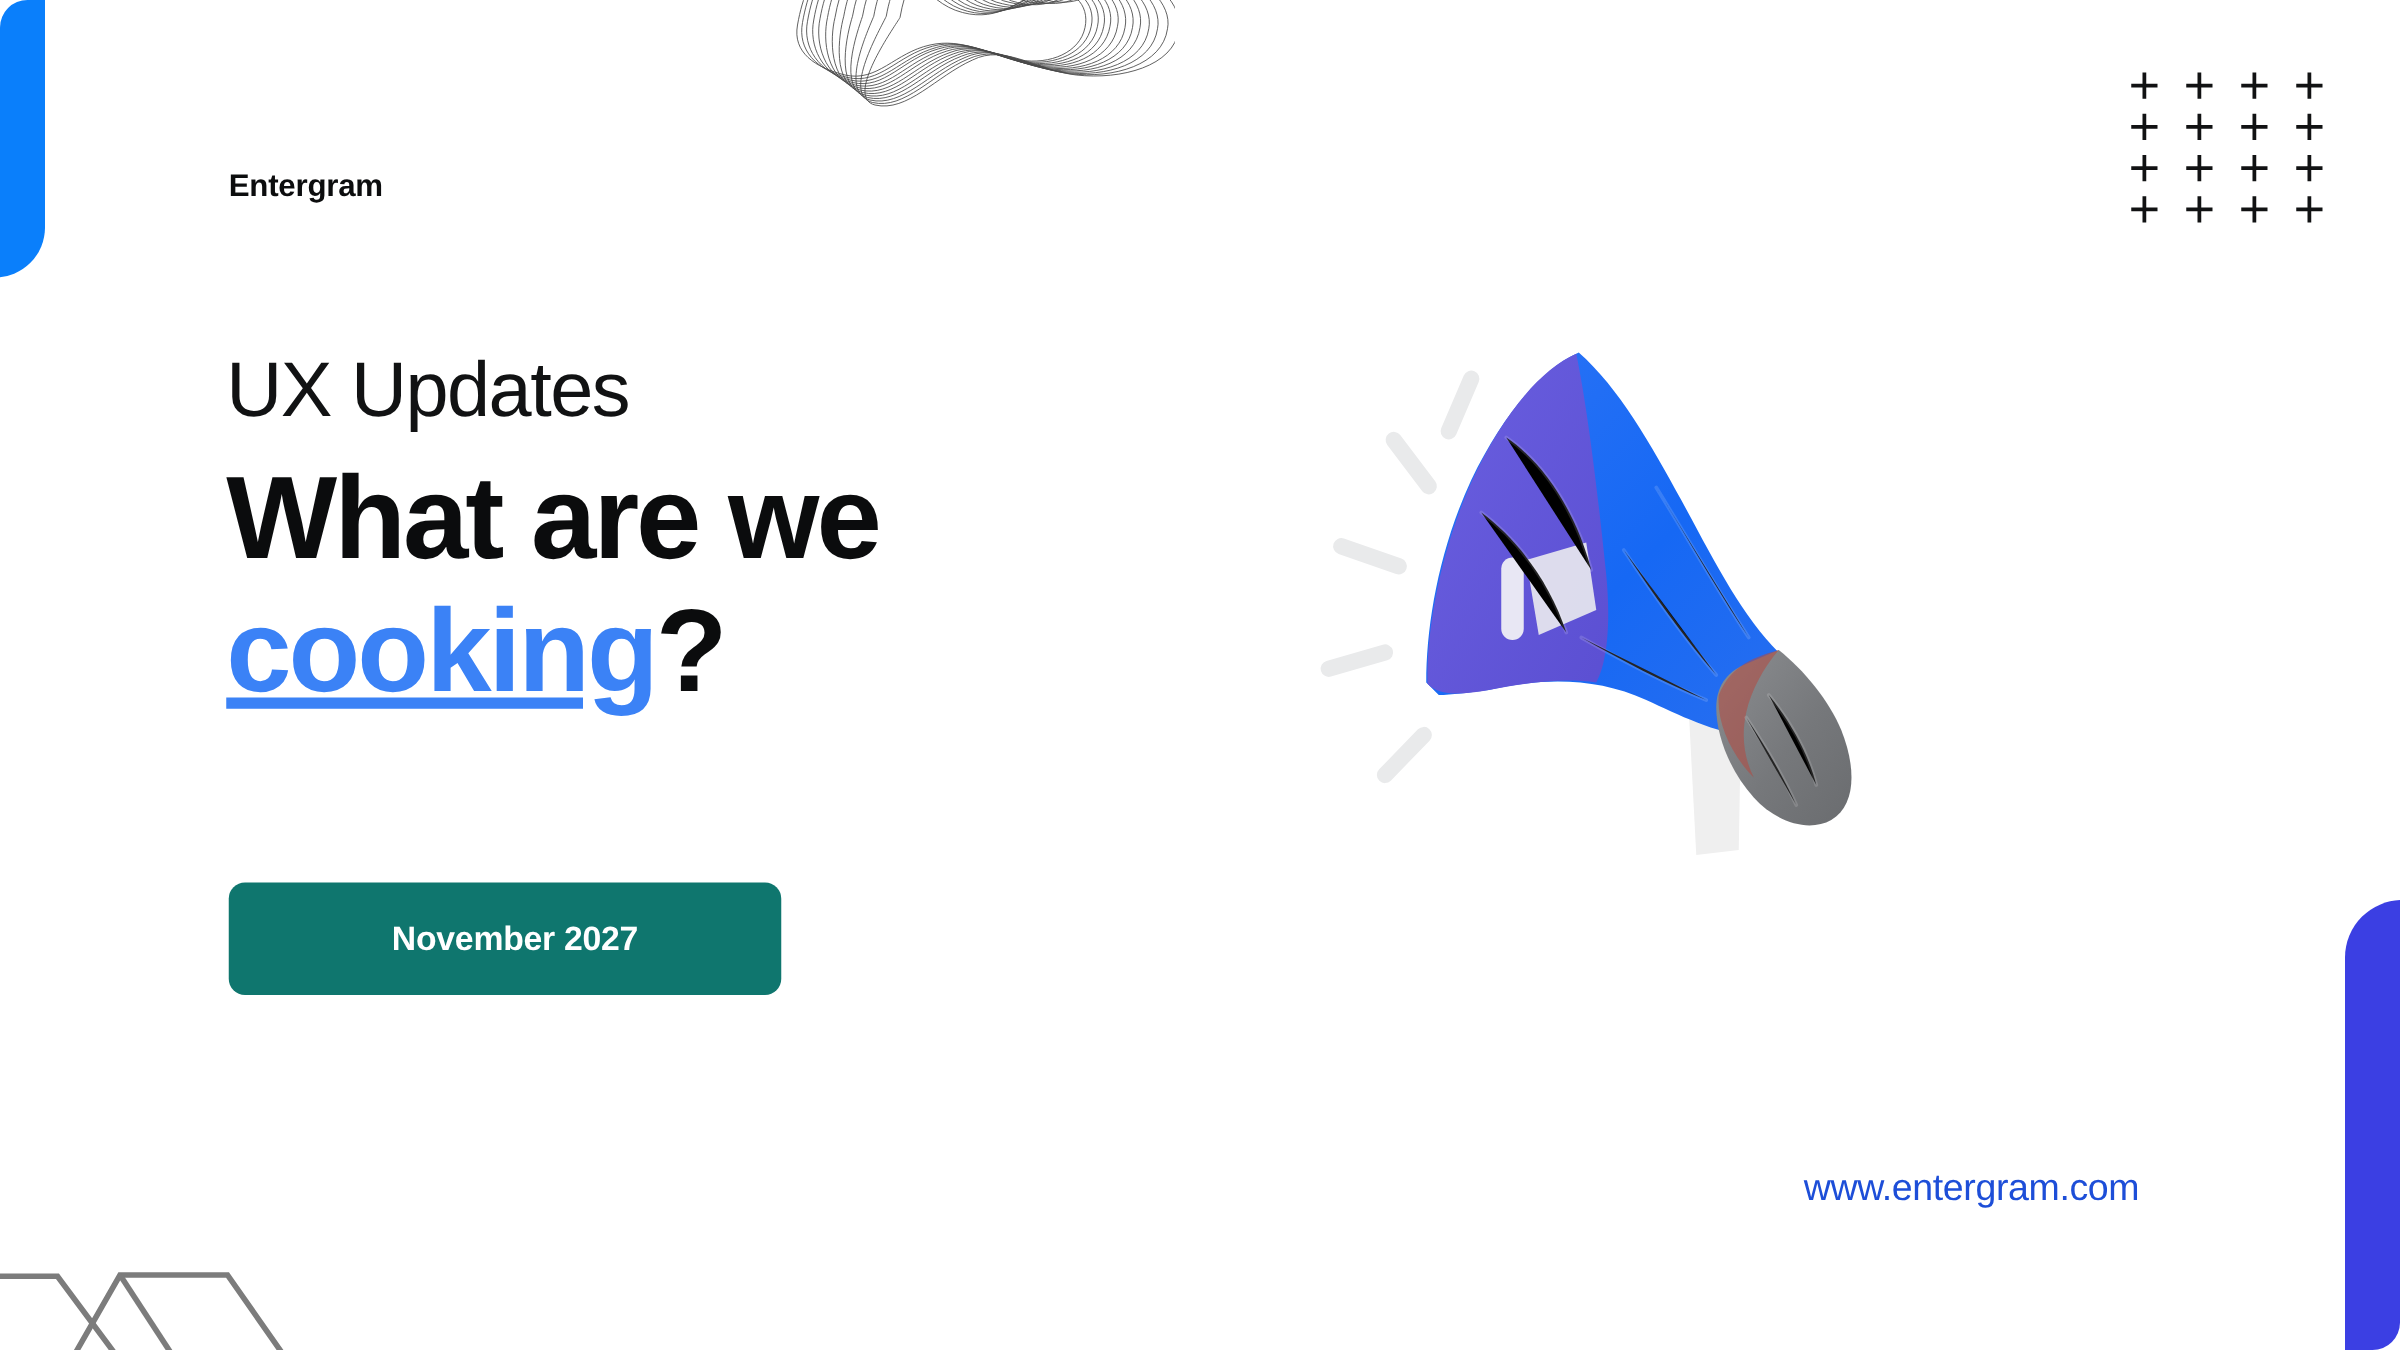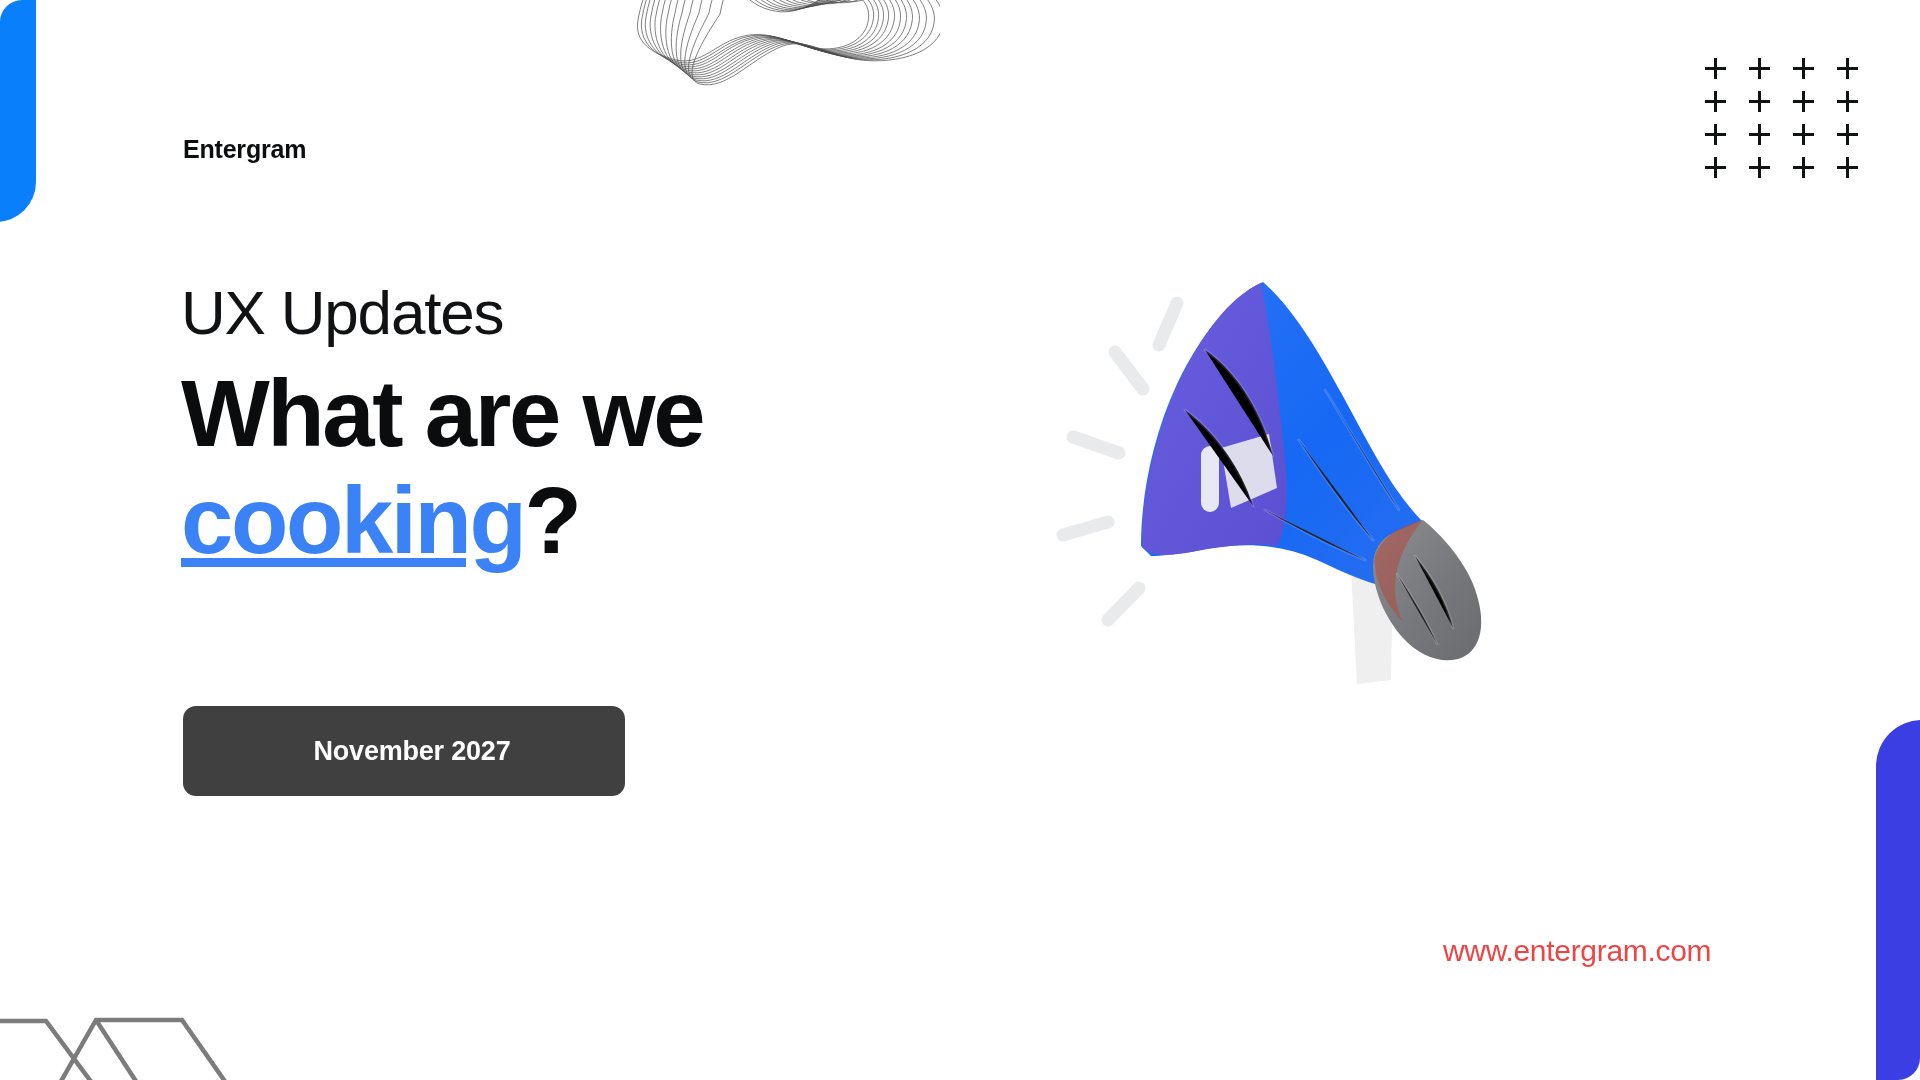--- a/index.html
+++ b/index.html
@@ -82,33 +82,33 @@
     font-size:94px; font-weight:700; color:#0b0c0d;
     line-height:1.14; letter-spacing:-2.4px;
     white-space:nowrap;
   }
   .h1-accent { color:#3b82f6;text-decoration:underline; }
 
   
   .date-pill {
     position:absolute; left:183px; top:706px;
     width:442px; height:90px;
-    background:#404040;
+    background:#0f766e;
     border-radius:13px;
     display:flex; align-items:center; justify-content:center;
     color:#ffffff; font-size:27px; font-weight:700;
     letter-spacing:-0.2px;
     cursor:pointer;
     padding-left:16px;
   }
 
   
   .site-url {
     position:absolute; left:1443px; top:934px;
-    font-size:30px; font-weight:400; color:#ef4444;
+    font-size:30px; font-weight:400; color:#1d4ed8;
     letter-spacing:-0.3px;
   }
 
   
   .megaphone {
     position:absolute; left:1055px; top:260px;
     width:500px; height:460px;
   }
   .megaphone svg { display:block; width:100%; height:100%; }
 </style>

